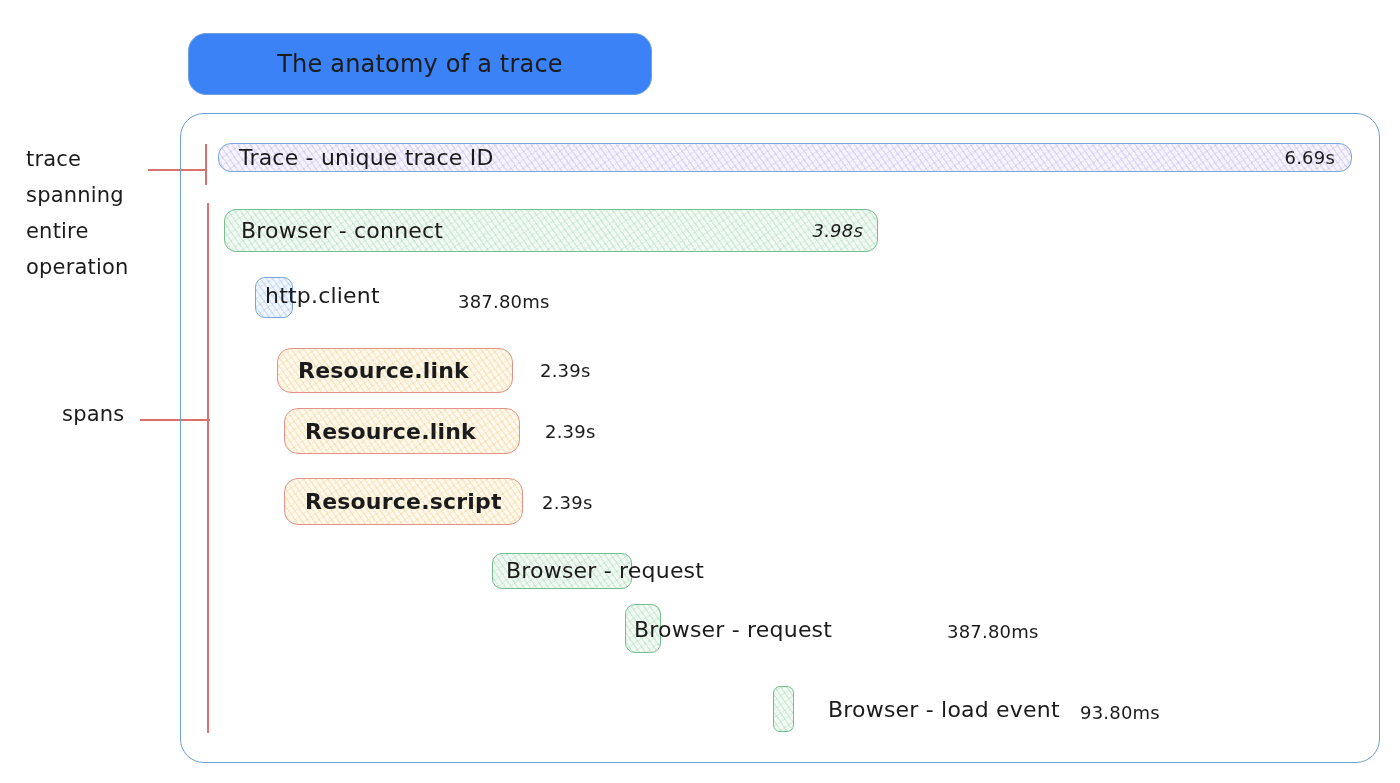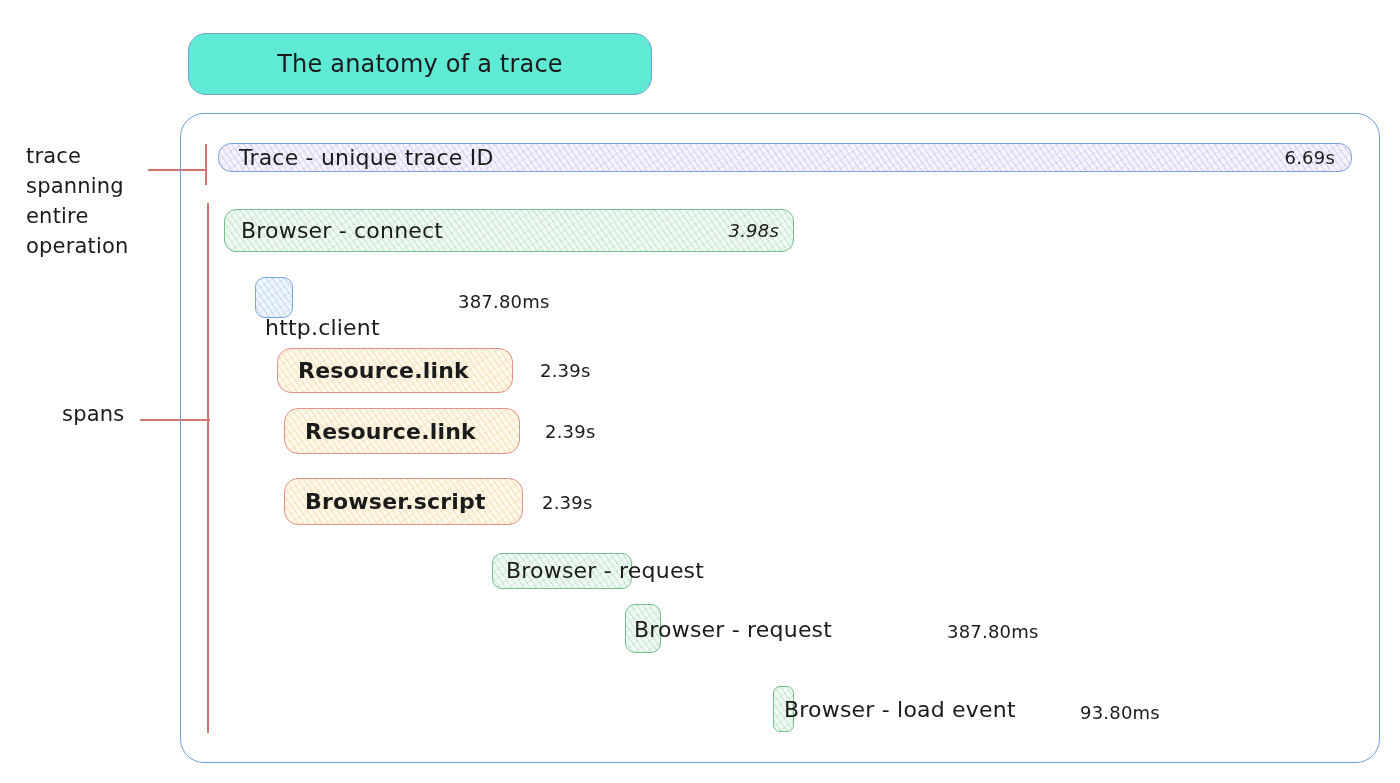--- a/index.html
+++ b/index.html
@@ -4,21 +4,21 @@
 <style>
   html,body{margin:0;padding:0;}
   body{
     width:1400px;height:783px;position:relative;background:#ffffff;
     font-family:"DejaVu Sans", sans-serif;color:#1b1b1b;overflow:hidden;
     letter-spacing:.2px;
   }
   .abs{position:absolute;box-sizing:border-box;}
 
   
-  .sketch{border:1.6px solid #6ea0d8;border-radius:16px;background:#5eead4;}
+  .sketch{border:1.6px solid #6ea0d8;border-radius:16px;background:#3b82f6;}
 
   .hatch-purple{
     background-color:#f6f3fc;
     background-image:
       repeating-linear-gradient(55deg, rgba(130,110,215,0.18) 0 1.5px, transparent 1.5px 5px),
       repeating-linear-gradient(-35deg, rgba(130,110,215,0.10) 0 1.5px, transparent 1.5px 7px);
   }
   .hatch-green{
     background-color:#f1f9f3;
     background-image:
@@ -43,21 +43,21 @@
   .border-salmon{border:1.6px solid #e4938b;font-weight:bold;}
 
   .bar{display:flex;align-items:center;border-radius:13px;}
   .bar-label{font-size:22px;white-space:nowrap;}
   .dur{font-size:18px;white-space:nowrap;color:#1b1b1b;}
 
   .free-label{font-size:22px;white-space:nowrap;}
 
   .redline{background:#d9726f;}
 
-  .note{font-size:21px;line-height:30px;white-space:pre-line;}
+  .note{font-size:21px;line-height:36px;white-space:pre-line;}
 </style>
 </head>
 <body>
 
 <div class="abs sketch" style="left:188px;top:33px;width:464px;height:62px;border-radius:18px;display:flex;align-items:center;justify-content:center;">
   <span style="font-size:24px;">The anatomy of a trace</span>
 </div>
 
 <div class="abs note" style="left:26px;top:141px;width:140px;">trace
 spanning
@@ -71,46 +71,46 @@
 <div class="abs redline" style="left:140px;top:419px;width:70px;height:2px;"></div>
 <div class="abs redline" style="left:207px;top:203px;width:2px;height:530px;"></div>
 
 <div class="abs sketch" style="left:180px;top:113px;width:1200px;height:650px;border-radius:24px;background:transparent;"></div>
 
 <div class="abs bar hatch-purple border-blue" style="left:218px;top:143px;width:1134px;height:29px;padding:0 16px 0 20px;">
   <span class="bar-label">Trace - unique trace ID</span>
   <span class="dur" style="margin-left:auto;">6.69s</span>
 </div>
 
-<div class="abs bar hatch-green border-green" style="left:224px;top:209px;width:570px;height:43px;padding:0 14px 0 16px;border-radius:12px;">
+<div class="abs bar hatch-green border-green" style="left:224px;top:209px;width:654px;height:43px;padding:0 14px 0 16px;border-radius:12px;">
   <span class="bar-label">Browser - connect</span>
   <span class="dur" style="margin-left:auto;font-style:italic;">3.98s</span>
 </div>
 
 <div class="abs hatch-blue border-blue" style="left:255px;top:277px;width:38px;height:41px;border-radius:10px;"></div>
-<div class="abs free-label" style="left:265px;top:283px;margin-top:32px;">http.client</div>
+<div class="abs free-label" style="left:265px;top:283px;">http.client</div>
 <div class="abs dur" style="left:458px;top:291px;">387.80ms</div>
 
 <div class="abs bar hatch-yellow border-salmon" style="left:277px;top:348px;width:236px;height:45px;padding-left:20px;border-radius:14px;">
   <span class="bar-label">Resource.link</span>
 </div>
 <div class="abs dur" style="left:540px;top:360px;">2.39s</div>
 
 <div class="abs bar hatch-yellow border-salmon" style="left:284px;top:408px;width:236px;height:46px;padding-left:20px;border-radius:14px;">
   <span class="bar-label">Resource.link</span>
 </div>
 <div class="abs dur" style="left:545px;top:421px;">2.39s</div>
 
 <div class="abs bar hatch-yellow border-salmon" style="left:284px;top:478px;width:239px;height:47px;padding-left:20px;border-radius:14px;">
-  <span class="bar-label">Browser.script</span>
+  <span class="bar-label">Resource.script</span>
 </div>
 <div class="abs dur" style="left:542px;top:492px;">2.39s</div>
 
 <div class="abs hatch-green border-green" style="left:492px;top:553px;width:140px;height:36px;border-radius:10px;"></div>
 <div class="abs free-label" style="left:506px;top:558px;text-align:center;">Browser - request</div>
 
 <div class="abs hatch-green border-green" style="left:625px;top:604px;width:36px;height:49px;border-radius:10px;"></div>
 <div class="abs free-label" style="left:634px;top:617px;">Browser - request</div>
 <div class="abs dur" style="left:947px;top:621px;">387.80ms</div>
 
 <div class="abs hatch-green border-green" style="left:773px;top:686px;width:21px;height:46px;border-radius:7px;"></div>
-<div class="abs free-label" style="left:784px;top:697px;">Browser - load event</div>
+<div class="abs free-label" style="left:828px;top:697px;">Browser - load event</div>
 <div class="abs dur" style="left:1080px;top:702px;">93.80ms</div>
 
 </body></html>

